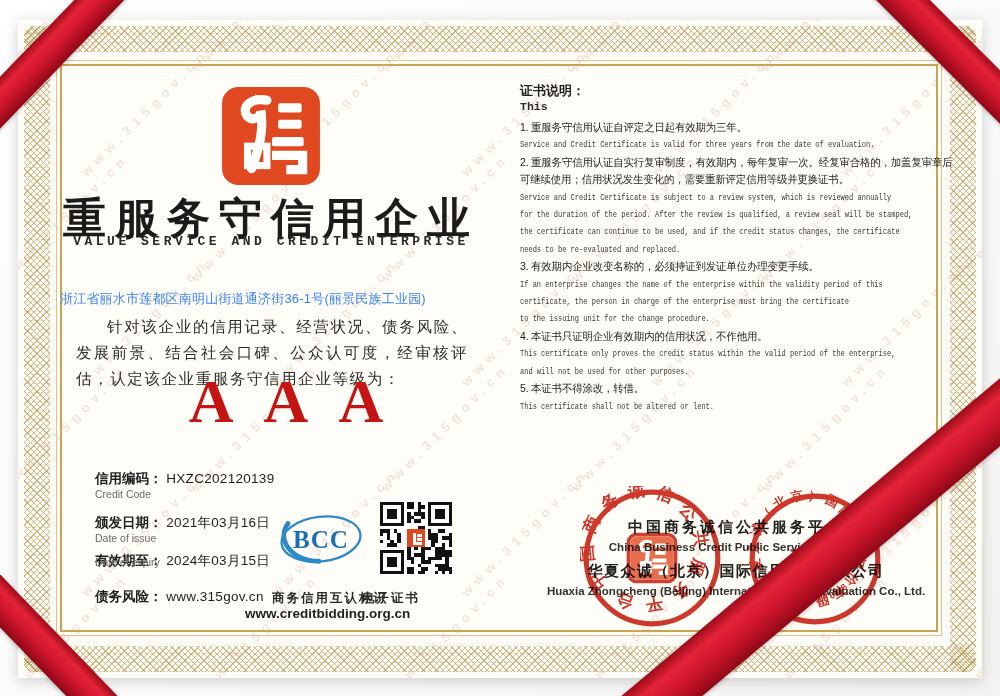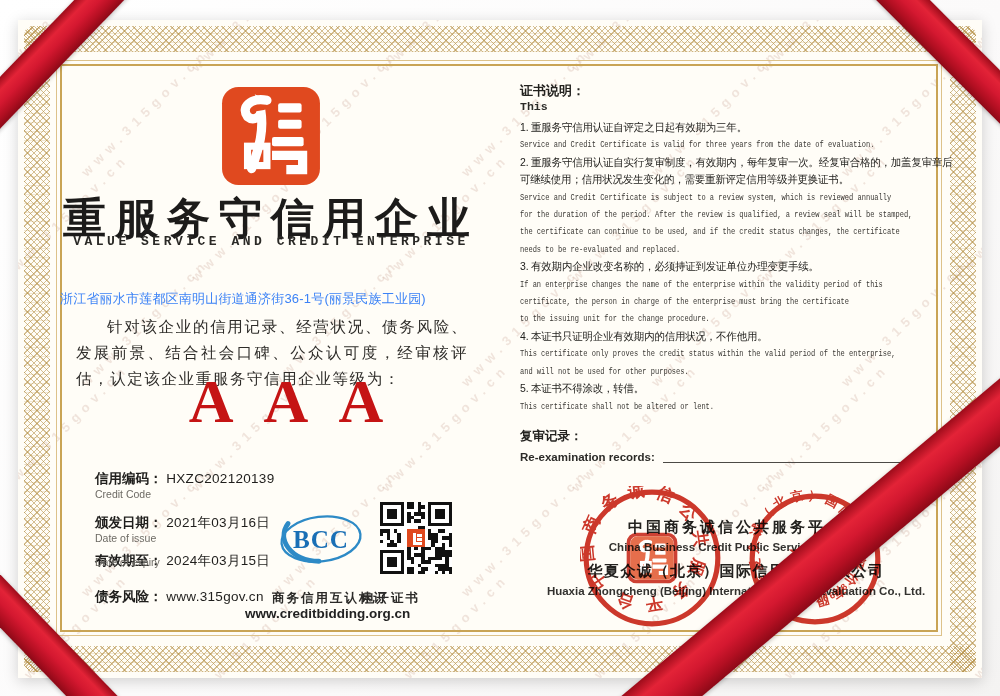--- a/index.html
+++ b/index.html
@@ -352,27 +352,20 @@
             <div class="note-line en">certificate, the person in charge of the enterprise must bring the certificate</div>
             <div class="note-line en">to the issuing unit for the change procedure.</div>
             <div class="note-line zh">4. 本证书只证明企业有效期内的信用状况，不作他用。</div>
             <div class="note-line en">This certificate only proves the credit status within the valid period of the enterprise,</div>
             <div class="note-line en">and will not be used for other purposes.</div>
             <div class="note-line zh">5. 本证书不得涂改，转借。</div>
             <div class="note-line en">This certificate shall not be altered or lent.</div>
           </div>
       </div>
 
-      <div class="abs review">
-        <div class="review-cn">复审记录：</div>
-        <div class="review-en">
-          <span>Re-examination records:</span>
-          <span class="fill"></span>
-        </div>
-      </div>
 
       <div class="abs issuer">
         <div class="l1">中国商务诚信公共服务平台</div>
         <div class="l2">China Business Credit Public Service Platform</div>
         <div class="l3">华夏众诚（北京）国际信用评价有限公司</div>
         <div class="l4">Huaxia Zhongcheng (Beijing) International Credit Evaluation Co., Ltd.</div>
       </div>
 
       <svg class="abs seal seal-left" viewBox="0 0 140 140">
         <defs>

